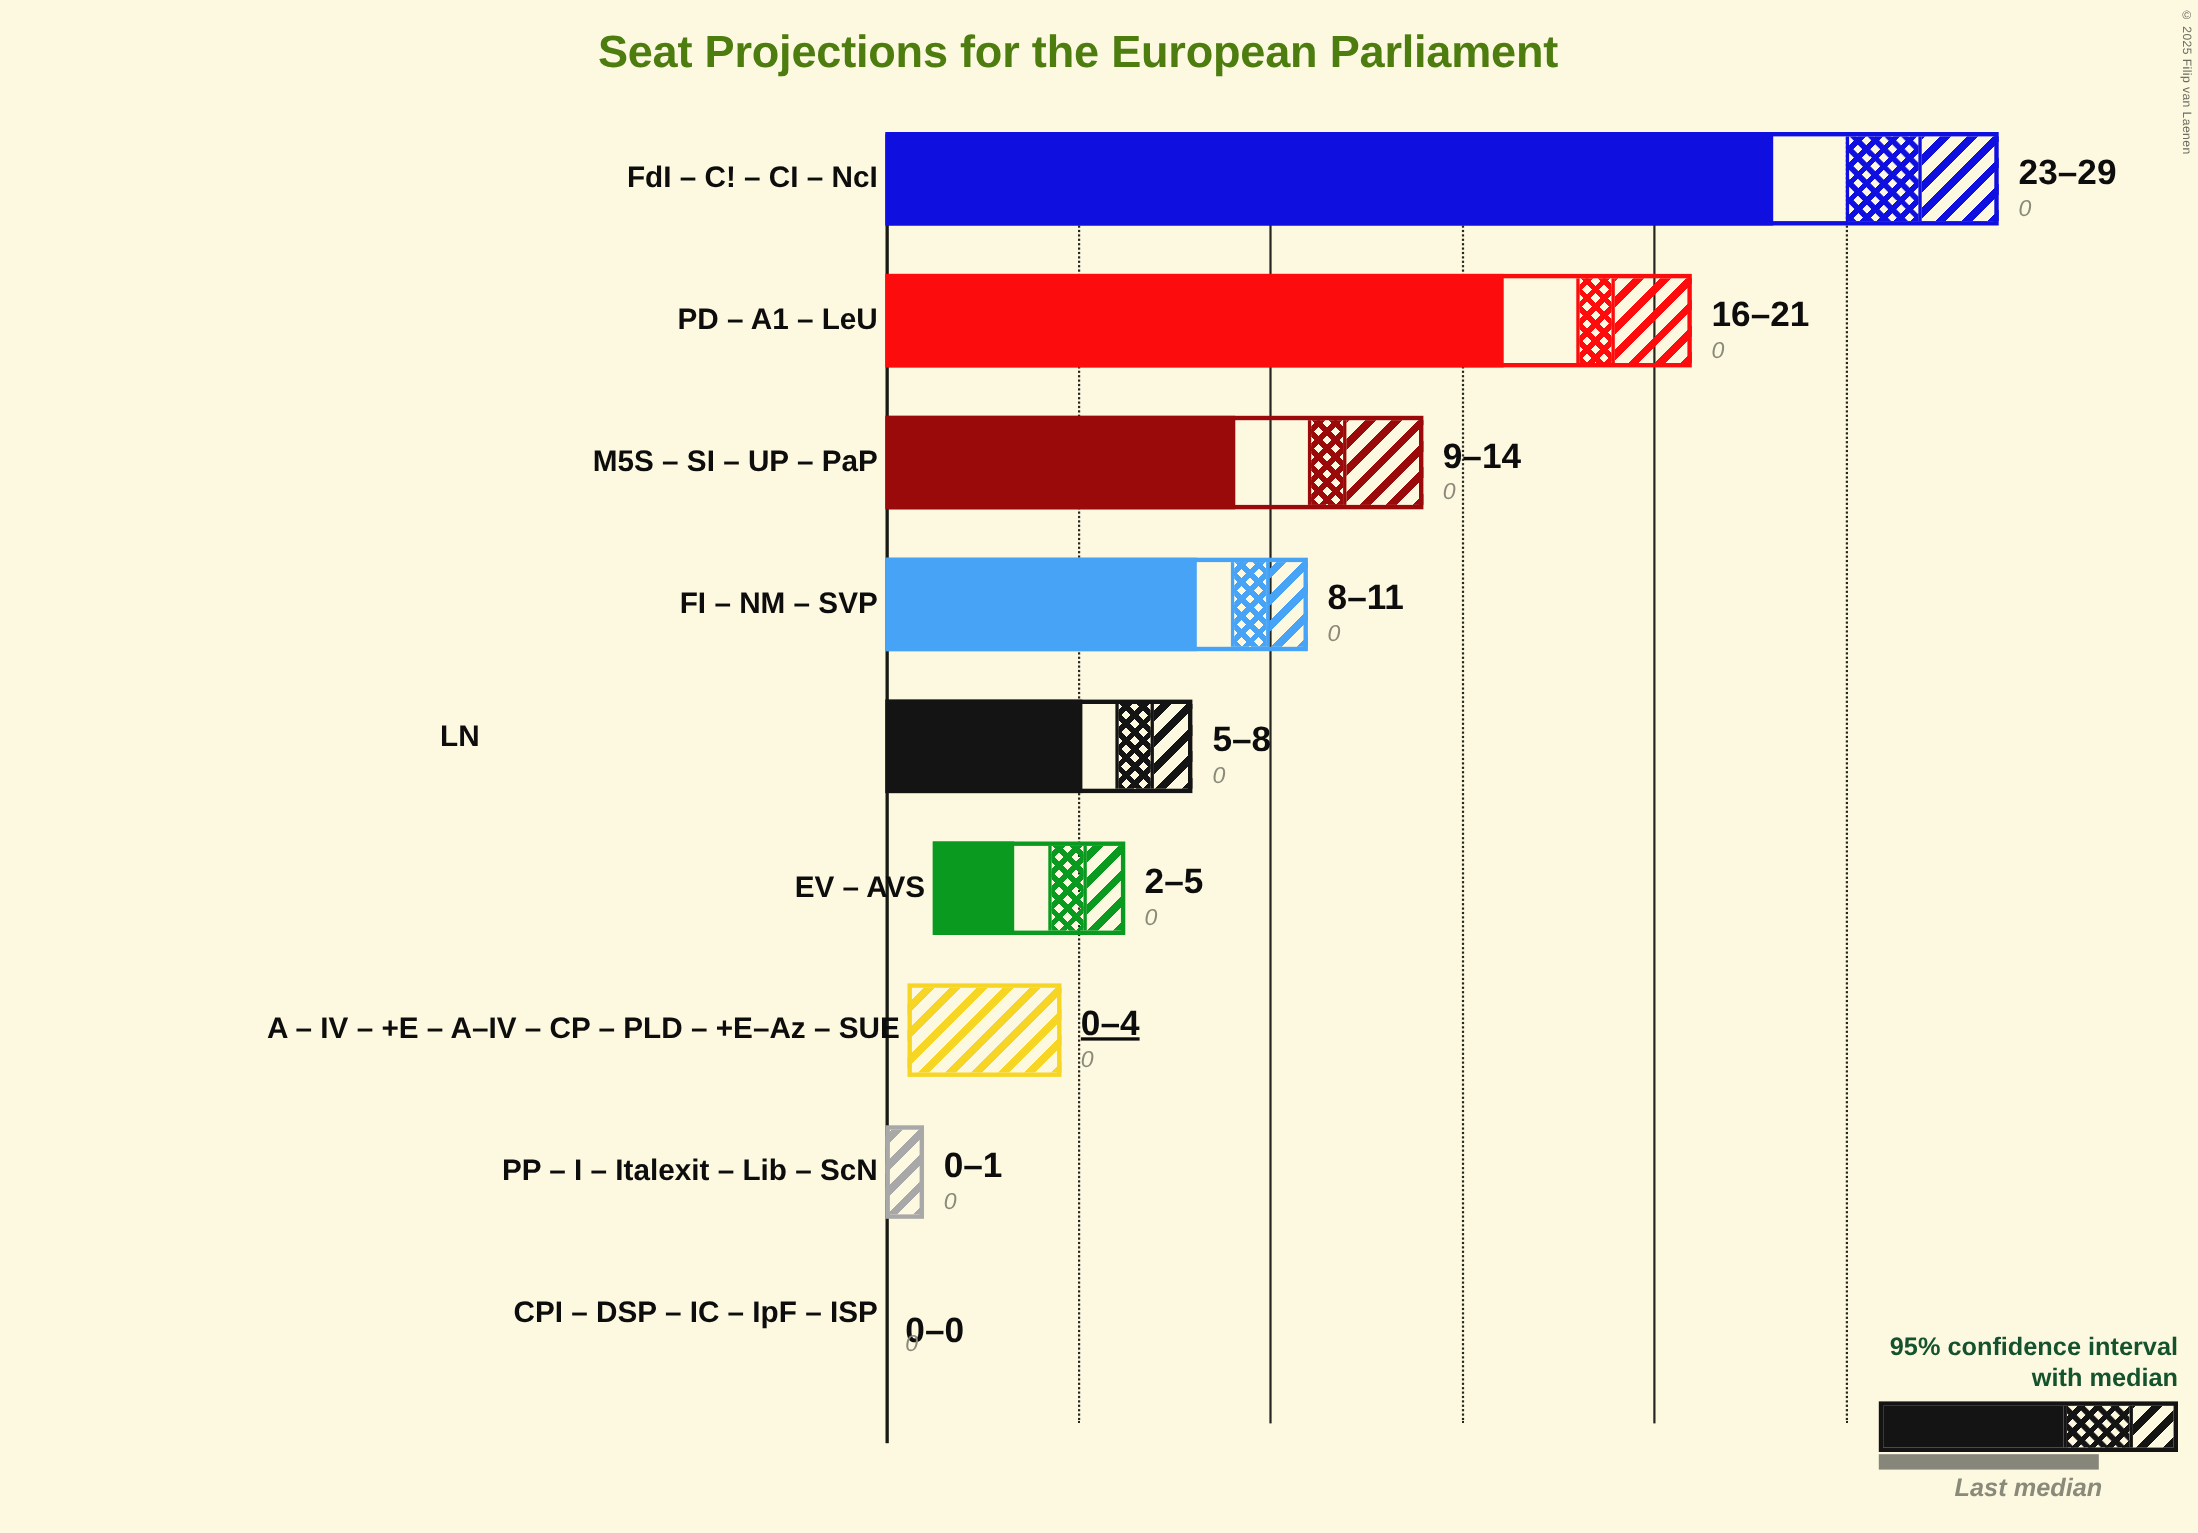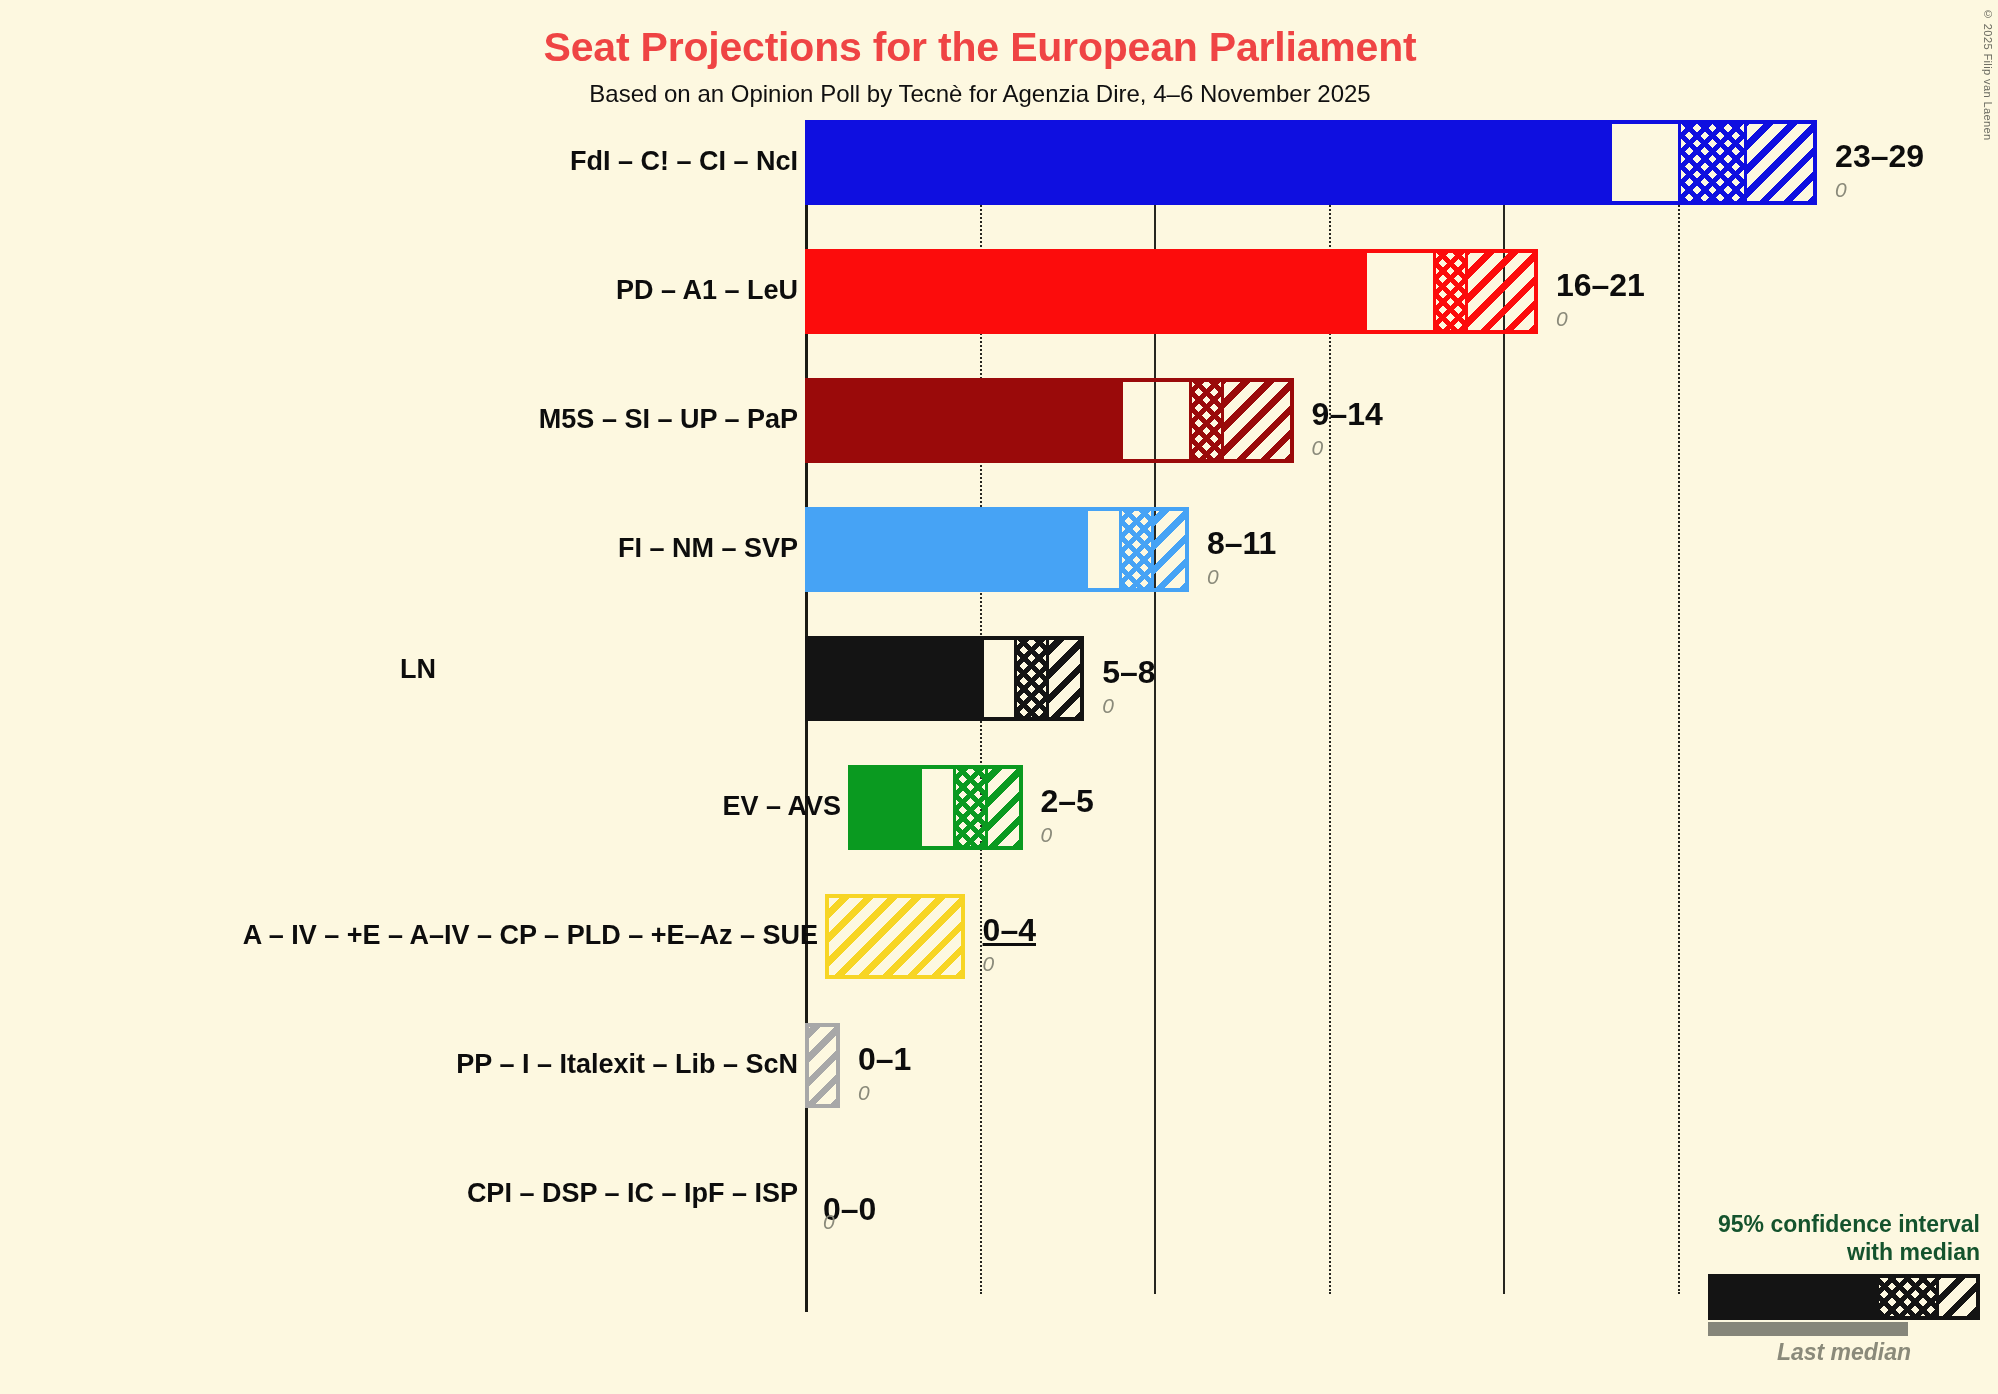--- a/index.html
+++ b/index.html
@@ -20,21 +20,21 @@
   }
   
   #title {
     position: absolute;
     top: 24px;
     left: 0;
     width: 1960px;
     text-align: center;
     font-size: 41px;
     font-weight: bold;
-    color: #ef4444;
+    color: #4d7c0f;
     letter-spacing: -0.2px;
   }
   #subtitle {
     position: absolute;
     top: 80px;
     left: 0;
     width: 1960px;
     text-align: center;
     font-size: 24px;
     font-weight: normal;
@@ -160,21 +160,20 @@
     margin-left: 58px;
     margin-top: 3px;
   }
 </style>
 </head>
 <body>
 
 <div id="chart-root">
 
   <div id="title">Seat Projections for the European Parliament</div>
-  <div id="subtitle">Based on an Opinion Poll by Tecnè for Agenzia Dire, 4–6 November 2025</div>
   <div id="copyright">© 2025 Filip van Laenen</div>
 
   <div id="plot">
     <div id="gridlines">
         <div class="gridline dotted" style="left: 979.5px; top: 2px; height: 1172px;"></div>
         <div class="gridline dotted" style="left: 1328.5px; top: 2px; height: 1172px;"></div>
         <div class="gridline dotted" style="left: 1677.5px; top: 2px; height: 1172px;"></div>
         <div class="gridline" style="left: 1154px; top: 2px; height: 1172px;"></div>
         <div class="gridline" style="left: 1503px; top: 2px; height: 1172px;"></div>
         <div class="axis-line" style="left: 805px; top: 2px; height: 1190px;"></div>

